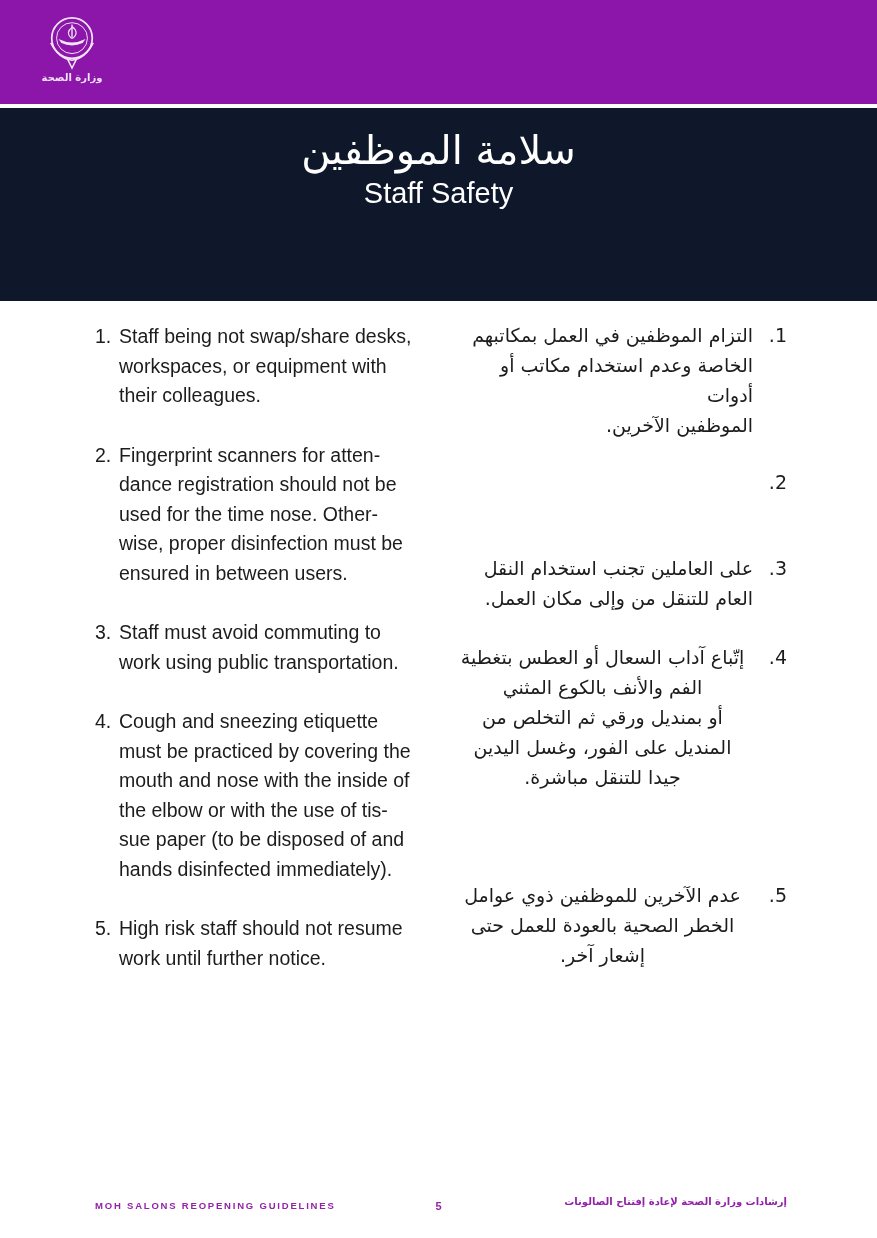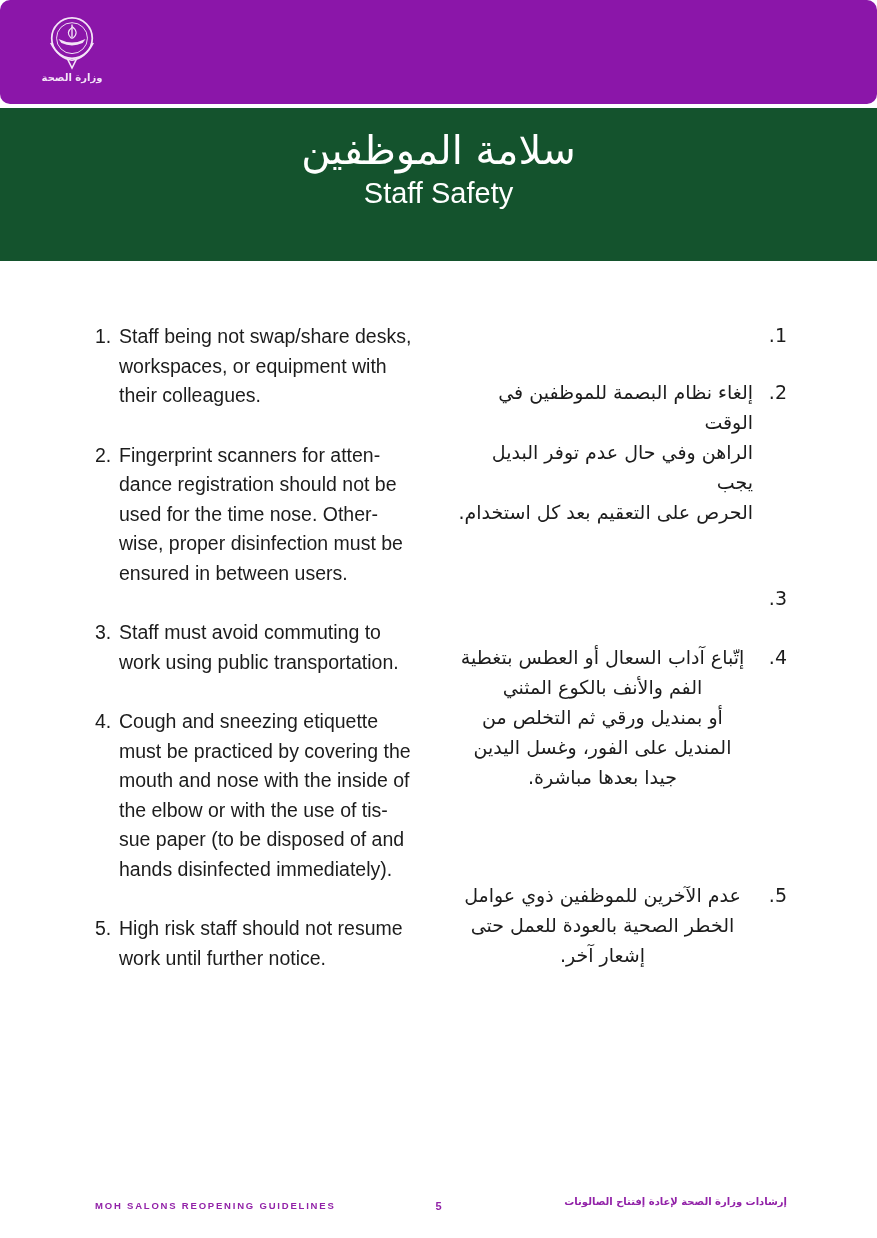--- a/index.html
+++ b/index.html
@@ -10,39 +10,38 @@
     background:#ffffff;
     font-family:"Liberation Sans", sans-serif;
     overflow:hidden;
   }
 
   
   .header-band {
     position:absolute; left:0; top:0;
     width:877px; height:104px;
     background:#8B16A9;
-    border-radius:10px;
   }
   .logo-block {
     position:absolute; left:40px; top:14px;
     width:64px; text-align:center;
   }
   .logo-block svg { display:block; margin:0 auto; }
   .logo-caption {
     margin-top:2px;
     color:#f3e4f7; font-size:10px; font-weight:bold;
     font-family:"DejaVu Sans", sans-serif;
     direction:rtl;
   }
 
   
   .title-banner {
     position:absolute; left:0; top:108px;
-    width:877px; height:153px;
-    background:#14532d;
+    width:877px; height:193px;
+    background:#0f172a;
     text-align:center;
     color:#ffffff;
   }
   .title-ar {
     margin-top:16px;
     font-size:40px; line-height:52px;
     font-family:"DejaVu Sans", sans-serif;
     direction:rtl;
   }
   .title-en {
@@ -166,40 +165,42 @@
         <span class="num">5.</span>
         <span class="item-text">High risk staff should not resume
 work until further notice.</span>
       </div>
     </div>
 
   <div class="col-ar">
 
       <div class="item">
         <span class="num">1.</span>
+        <span class="item-text">التزام الموظفين في العمل بمكاتبهم
+الخاصة وعدم استخدام مكاتب أو أدوات
+الموظفين الآخرين.</span>
       </div>
 
       <div class="item">
         <span class="num">2.</span>
-        <span class="item-text">إلغاء نظام البصمة للموظفين في الوقت
-الراهن وفي حال عدم توفر البديل يجب
-الحرص على التعقيم بعد كل استخدام.</span>
       </div>
 
       <div class="item">
         <span class="num">3.</span>
+        <span class="item-text">على العاملين تجنب استخدام النقل
+العام للتنقل من وإلى مكان العمل.</span>
       </div>
 
       <div class="item">
         <span class="num">4.</span>
         <span class="item-text">إتّباع آداب السعال أو العطس بتغطية
 الفم والأنف بالكوع المثني
 أو بمنديل ورقي ثم التخلص من
 المنديل على الفور، وغسل اليدين
-جيدا بعدها مباشرة.</span>
+جيدا للتنقل مباشرة.</span>
       </div>
 
       <div class="item">
         <span class="num">5.</span>
         <span class="item-text">عدم الآخرين للموظفين ذوي عوامل
 الخطر الصحية بالعودة للعمل حتى
 إشعار آخر.</span>
       </div>
     </div>
 

